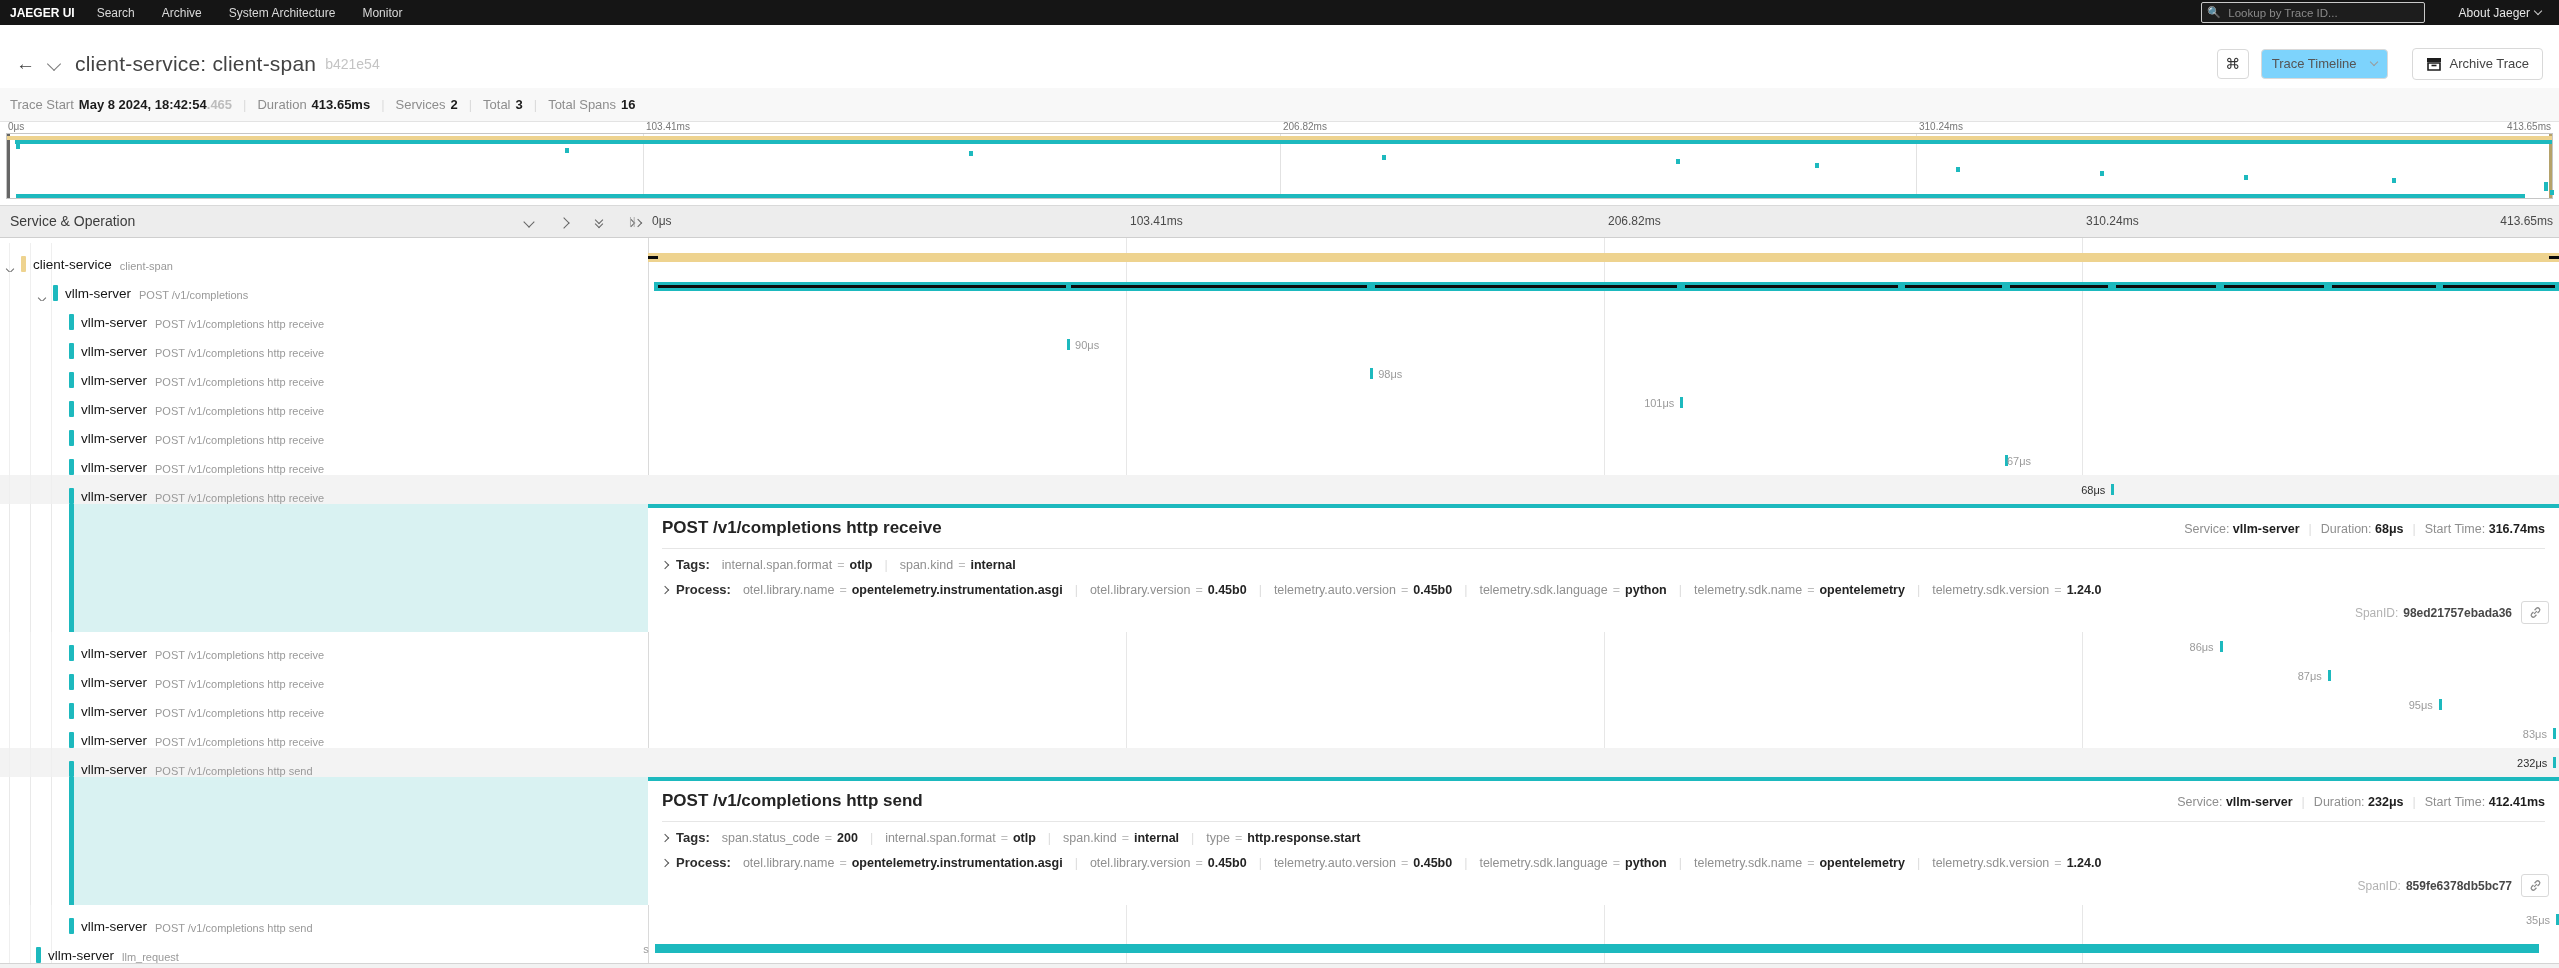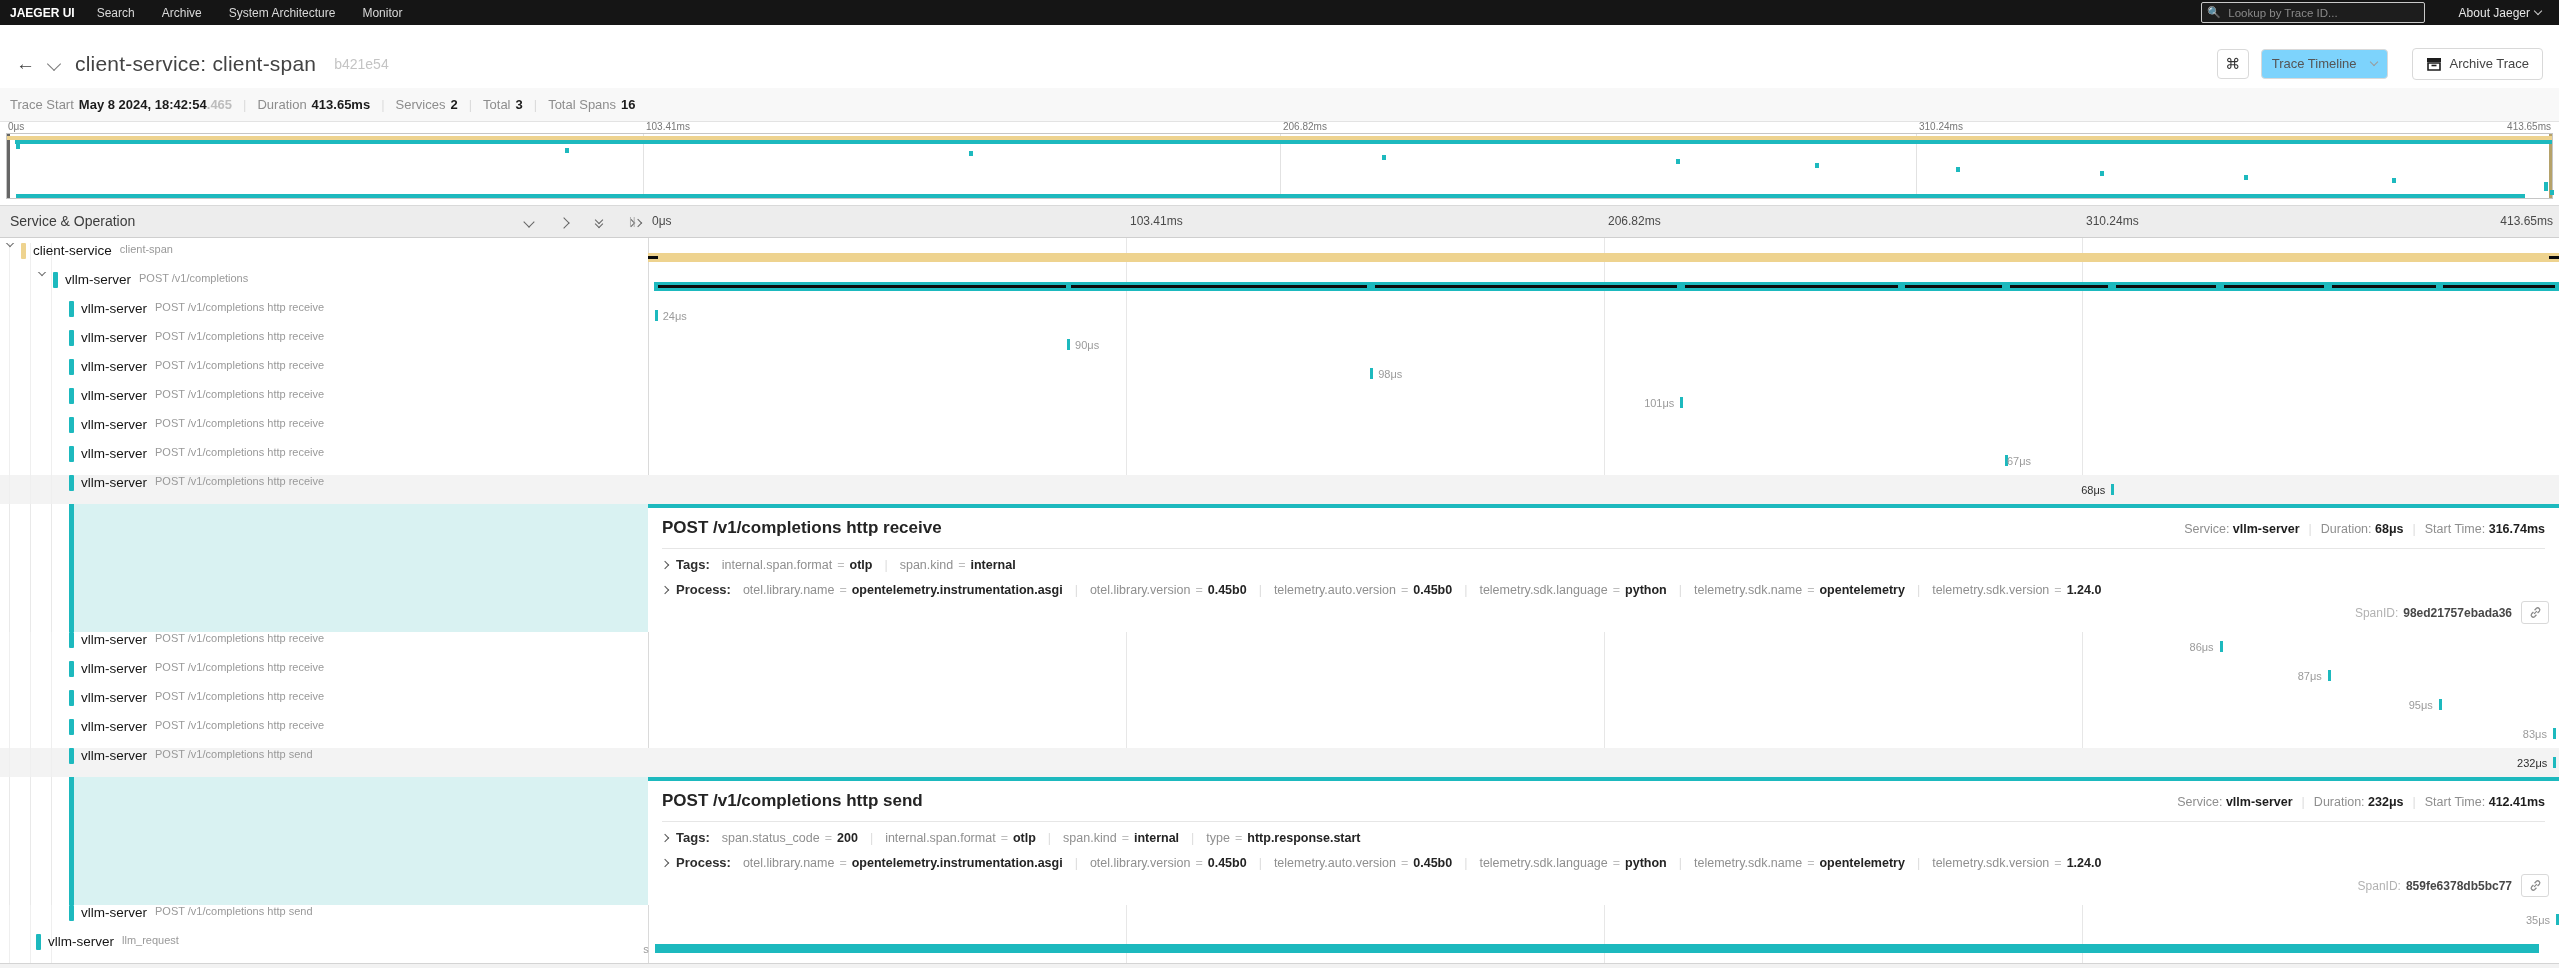--- a/index.html
+++ b/index.html
@@ -20,21 +20,21 @@
   .lookup input{background:transparent;border:none;outline:none;color:#ddd;font-size:11.5px;width:100%;
     font-family:inherit;}
   .lookup input::placeholder{color:#8a8a8a;}
   .about{margin-right:18px;color:#e6e6e6;display:flex;align-items:center;gap:5px;cursor:pointer;}
   
   .trace-bar{position:absolute;left:0;top:25px;width:100%;height:63px;background:#fff;
     display:flex;align-items:center;padding-top:14px;box-sizing:border-box;z-index:30;}
   .back-btn{font-size:19px;color:#3e3e3e;margin:0 14px 0 16px;cursor:pointer;}
   .collapse-toggle{margin-right:16px;cursor:pointer;}
   .page-title{font-size:21px;font-weight:500;color:#434343;letter-spacing:.2px;}
-  .trace-id{font-size:14px;color:#c4c4c4;margin-left:18px;font-weight:400;}
+  .trace-id{font-size:14px;color:#c4c4c4;margin-left:9px;font-weight:400;}
   .tb-right{margin-left:auto;display:flex;align-items:center;padding-right:16px;}
   .find-wrap{display:flex;align-items:stretch;height:28px;}
   .find-input{width:300px;border:1px solid #d9d9d9;border-radius:4px 0 0 4px;padding:0 10px;font-size:13px;
     color:#444;outline:none;font-family:inherit;}
   .find-input::placeholder{color:#bfbfbf;}
   .find-btn{width:45px;border:1px solid #d9d9d9;border-left:none;display:flex;align-items:center;
     justify-content:center;color:#c9c9c9;font-size:13px;background:#fff;cursor:pointer;}
   .find-btn.help i{display:inline-block;width:15px;height:15px;border:1px solid #c9c9c9;border-radius:50%;
     font-size:10px;line-height:15px;text-align:center;font-style:normal;}
   .cmd-btn{width:30px;height:28px;border:1px solid #d9d9d9;border-radius:4px;margin-left:12px;display:flex;
@@ -76,21 +76,21 @@
   .chev.right{transform:rotate(-45deg);}
   .chev.sm{width:5px;height:5px;border-width:1.4px;}
   .dbl{display:inline-flex;flex-direction:column;gap:1px;}
   .dbl.h{flex-direction:row;gap:1px;}
   
   .rows-area{position:absolute;left:0;top:238px;width:100%;height:725px;background:#fff;overflow:hidden;}
   .gridline{position:absolute;top:0;bottom:0;width:1px;background:#e7e7e7;z-index:0;}
   .gridline.divider{background:#dadada;}
   .row{position:absolute;left:0;width:100%;height:29px;z-index:1;background:transparent;cursor:pointer;}
   .row.selected{background:#f3f3f3;}
-  .row .name{position:absolute;left:0;top:0;width:648px;height:100%;display:flex;align-items:flex-start;
+  .row .name{position:absolute;left:0;top:0;width:648px;height:100%;display:flex;align-items:flex-end;
     box-sizing:border-box;overflow:hidden;white-space:nowrap;}
   .row .chev-box{width:12px;margin-right:5px;display:inline-flex;justify-content:center;cursor:pointer;}
   .row .cbar{display:inline-block;width:5px;height:16px;border-radius:1px;margin-right:7px;flex:none;}
   .row .svc{font-size:13.5px;color:#161616;}
   .row .op{font-size:11px;color:#999;margin-left:8px;}
   .row .bars{position:absolute;left:648px;top:0;width:1911px;height:100%;}
   .span-bar{position:absolute;top:10px;height:9px;}
   .crit{position:absolute;top:13px;height:3px;background:#0b0b0b;}
   .span-tick{position:absolute;top:9px;width:3px;height:11px;}
   .dur-label{position:absolute;top:9px;font-size:11px;color:#9b9b9b;white-space:nowrap;}
@@ -310,24 +310,20 @@
     <div class="row" style="top: 63px;">
     <i class="g g1"></i>
     <i class="g g2"></i>
     <i class="g g3"></i>
     <div class="name" style="padding-left: 69px;">
 
       <i class="cbar" style="background: rgb(29, 185, 190);"></i>
       <span class="svc">vllm-server</span>
       <span class="op">POST /v1/completions http receive</span>
     </div>
-    <div class="bars">
-        <i class="span-tick" style="left: 6.6885px; background: rgb(29, 185, 190);"></i>
-        <span class="dur-label" style="left: 14.6885px;">24μs</span>
-      </div>
   </div>
     <div class="row" style="top: 92px;">
     <i class="g g1"></i>
     <i class="g g2"></i>
     <i class="g g3"></i>
     <div class="name" style="padding-left: 69px;">
 
       <i class="cbar" style="background: rgb(29, 185, 190);"></i>
       <span class="svc">vllm-server</span>
       <span class="op">POST /v1/completions http receive</span>

